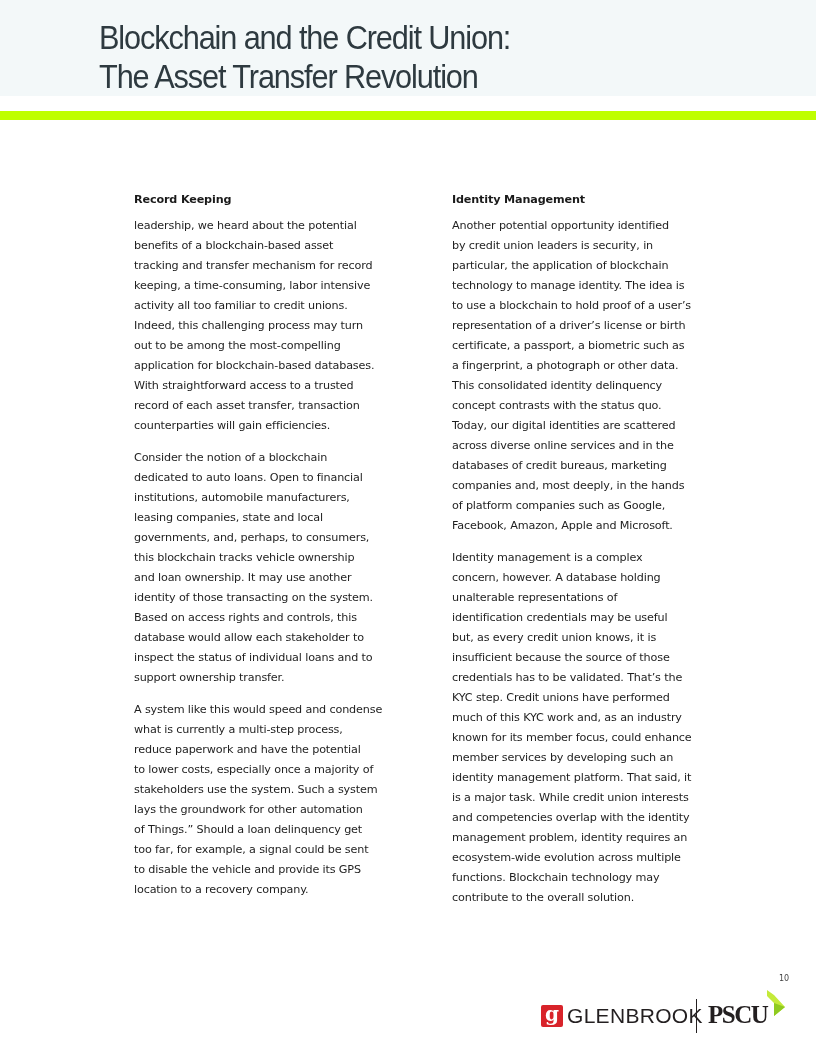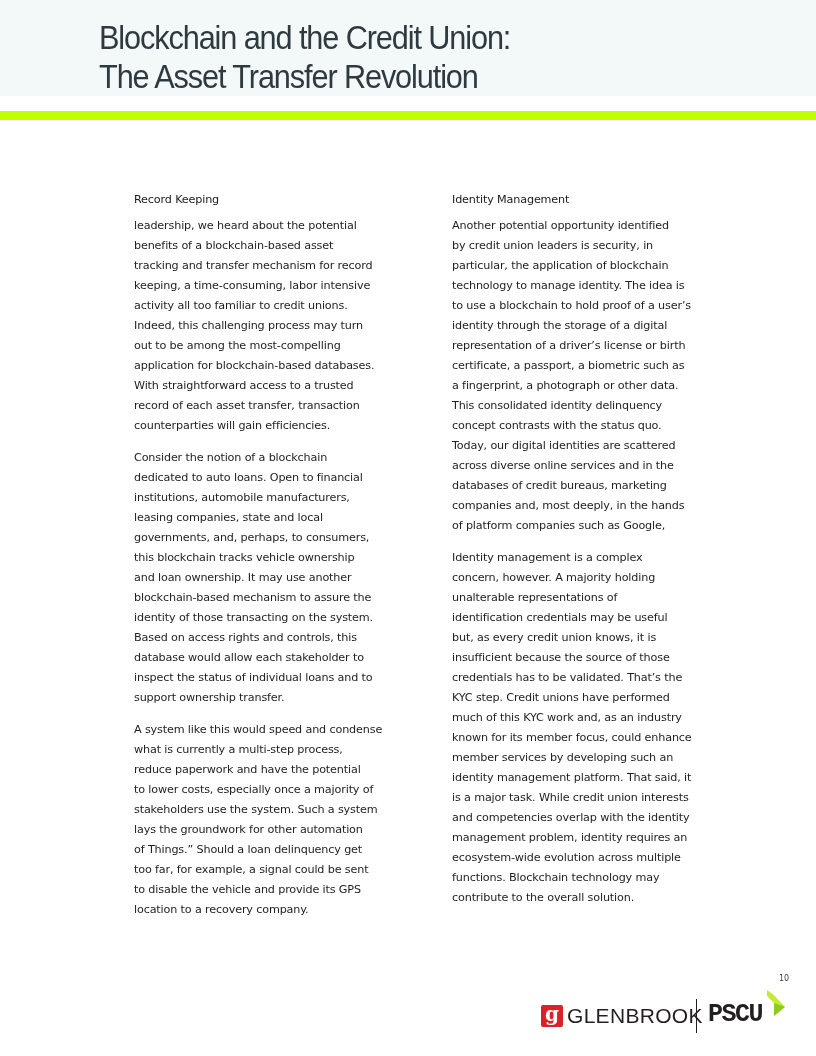--- a/index.html
+++ b/index.html
@@ -26,21 +26,21 @@
     background: #bfff00;
   }
   .column {
     position: absolute; top: 190px; width: 255px;
     font-size: 11.2px; line-height: 20px; color: #1e1e1e;
     letter-spacing: -0.15px;
   }
   .col-left { left: 134px; }
   .col-right { left: 452px; width: 258px; }
   .section-heading {
-    font-weight: normal; font-size: 11.2px; line-height: 20px;
+    font-weight: bold; font-size: 11.2px; line-height: 20px;
     margin: 0 0 6px 0; color: #1a1a1a;
   }
   .col-right .section-heading { margin-bottom: 6px; }
   .para { margin: 0 0 12px 0; }
   .line { display: block; white-space: nowrap; }
   .footer-logos {
     position: absolute; left: 541px; top: 990px; height: 50px; width: 250px;
   }
   .glenbrook-mark {
     position: absolute; left: 0; top: 15px; width: 22px; height: 22px;
@@ -52,21 +52,21 @@
     position: absolute; left: 26px; top: 14px;
     font-family: "Liberation Sans", sans-serif; font-size: 21px; line-height: 24px;
     color: #231f20; letter-spacing: 0.3px;
   }
   .logo-divider {
     position: absolute; left: 155px; top: 9px; width: 1px; height: 34px;
     background: #231f20;
   }
   .pscu-word {
     position: absolute; left: 167px; top: 11px;
-    font-family: Liberation Mono, monospace; font-weight: bold; font-size: 25px; line-height: 28px;
+    font-family: Liberation Serif, serif; font-weight: bold; font-size: 25px; line-height: 28px;
     color: #231f20; letter-spacing: -1.5px;
   }
   .pscu-chevron {
     position: absolute; left: 224px; top: 0px; width: 22px; height: 34px;
   }
   .page-number {
     position: absolute; left: 779px; top: 974px;
     font-size: 8px; color: #444444;
   }
 </style>
@@ -98,21 +98,20 @@
         <span class="line">counterparties will gain efficiencies.</span>
       </p>
       <p class="para">
         <span class="line">Consider the notion of a blockchain</span>
         <span class="line">dedicated to auto loans. Open to financial</span>
         <span class="line">institutions, automobile manufacturers,</span>
         <span class="line">leasing companies, state and local</span>
         <span class="line">governments, and, perhaps, to consumers,</span>
         <span class="line">this blockchain tracks vehicle ownership</span>
         <span class="line">and loan ownership. It may use another</span>
-        <span class="line">blockchain-based mechanism to assure the</span>
         <span class="line">identity of those transacting on the system.</span>
         <span class="line">Based on access rights and controls, this</span>
         <span class="line">database would allow each stakeholder to</span>
         <span class="line">inspect the status of individual loans and to</span>
         <span class="line">support ownership transfer.</span>
       </p>
       <p class="para">
         <span class="line">A system like this would speed and condense</span>
         <span class="line">what is currently a multi-step process,</span>
         <span class="line">reduce paperwork and have the potential</span>
@@ -129,35 +128,35 @@
 
 <div class="column col-right">
   <div class="section-heading">Identity Management</div>
   <div class="paras">
       <p class="para">
         <span class="line">Another potential opportunity identified</span>
         <span class="line">by credit union leaders is security, in</span>
         <span class="line">particular, the application of blockchain</span>
         <span class="line">technology to manage identity. The idea is</span>
         <span class="line">to use a blockchain to hold proof of a user’s</span>
-        <span class="line">identity through the storage of a digital</span>
         <span class="line">representation of a driver’s license or birth</span>
         <span class="line">certificate, a passport, a biometric such as</span>
         <span class="line">a fingerprint, a photograph or other data.</span>
         <span class="line">This consolidated identity delinquency</span>
         <span class="line">concept contrasts with the status quo.</span>
         <span class="line">Today, our digital identities are scattered</span>
         <span class="line">across diverse online services and in the</span>
         <span class="line">databases of credit bureaus, marketing</span>
         <span class="line">companies and, most deeply, in the hands</span>
         <span class="line">of platform companies such as Google,</span>
+        <span class="line">Facebook, Amazon, Apple and Microsoft.</span>
       </p>
       <p class="para">
         <span class="line">Identity management is a complex</span>
-        <span class="line">concern, however. A majority holding</span>
+        <span class="line">concern, however. A database holding</span>
         <span class="line">unalterable representations of</span>
         <span class="line">identification credentials may be useful</span>
         <span class="line">but, as every credit union knows, it is</span>
         <span class="line">insufficient because the source of those</span>
         <span class="line">credentials has to be validated. That’s the</span>
         <span class="line">KYC step. Credit unions have performed</span>
         <span class="line">much of this KYC work and, as an industry</span>
         <span class="line">known for its member focus, could enhance</span>
         <span class="line">member services by developing such an</span>
         <span class="line">identity management platform. That said, it</span>

